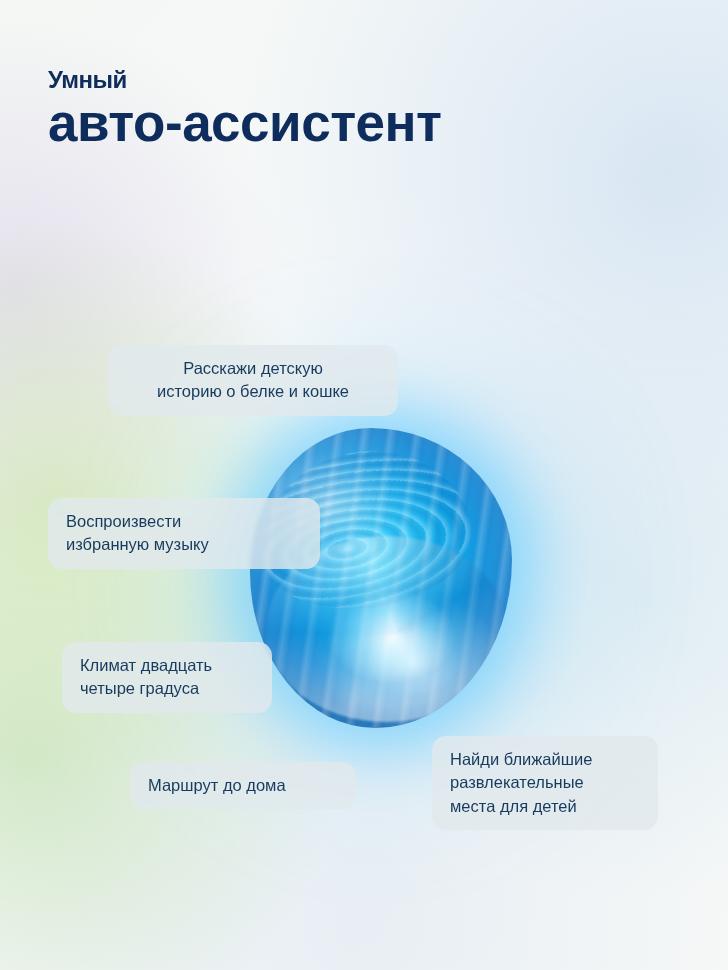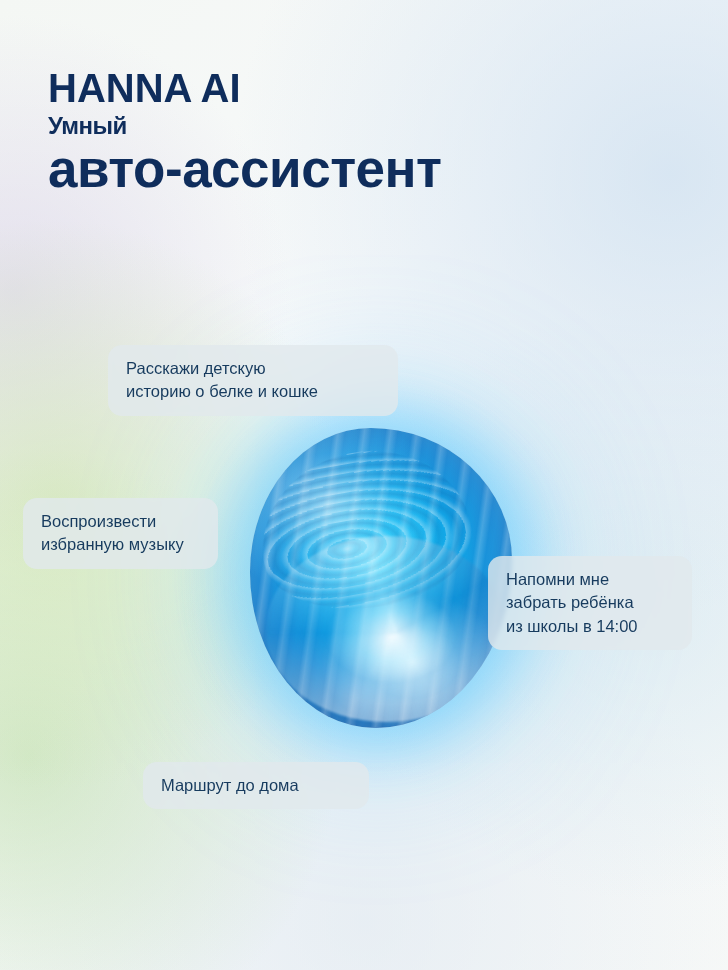--- a/index.html
+++ b/index.html
@@ -145,48 +145,49 @@
     border-radius: 14px;
     background: rgba(225, 232, 236, 0.80);
     color: #173b5e;
     font-size: 16.5px;
     line-height: 1.42;
     padding: 12px 18px;
     box-sizing: border-box;
     backdrop-filter: blur(2px);
     white-space: pre-line;
   }
-  .b1 { left: 108px; top: 345px; width: 290px; }
+  .b1 { left: 108px; top: 345px; width: 290px; text-align: center; }
   .b2 { left: 466px; top: 410px; width: 186px; background: rgba(223, 231, 236, 0.78); }
-  .b3 { left: 23px;  top: 498px; width: 195px; }
+  .b3 { left: 48px;  top: 498px; width: 272px; }
   .b4 { left: 488px; top: 556px; width: 204px; }
   .b5 { left: 62px;  top: 642px; width: 210px; }
-  .b6 { left: 130px; top: 762px; width: 226px; margin-left: 13px; }
+  .b6 { left: 130px; top: 762px; width: 226px; }
   .b7 { left: 432px; top: 736px; width: 226px; }
 </style>
 </head>
 <body>
 
 <div id="poster">
 
   <div class="headline">
-    <span class="line1">HANNA AI</span>
     <span class="line2">Умный</span>
     <span class="line3">авто-ассистент</span>
   </div>
 
   <div class="orb-wrap">
     <div class="orb-glow"></div>
     <div class="orb">
       <div class="orb-swirl2"></div>
     </div>
   </div>
 
   <div class="bubble b1">Расскажи детскую
 историю о белке и кошке</div>
   <div class="bubble b3">Воспроизвести
 избранную музыку</div>
-  <div class="bubble b4">Напомни мне
-забрать ребёнка
-из школы в 14:00</div>
+  <div class="bubble b5">Климат двадцать
+четыре градуса</div>
   <div class="bubble b6">Маршрут до дома</div>
+  <div class="bubble b7">Найди ближайшие
+развлекательные
+места для детей</div>
 
 </div>
 
 </body></html>

